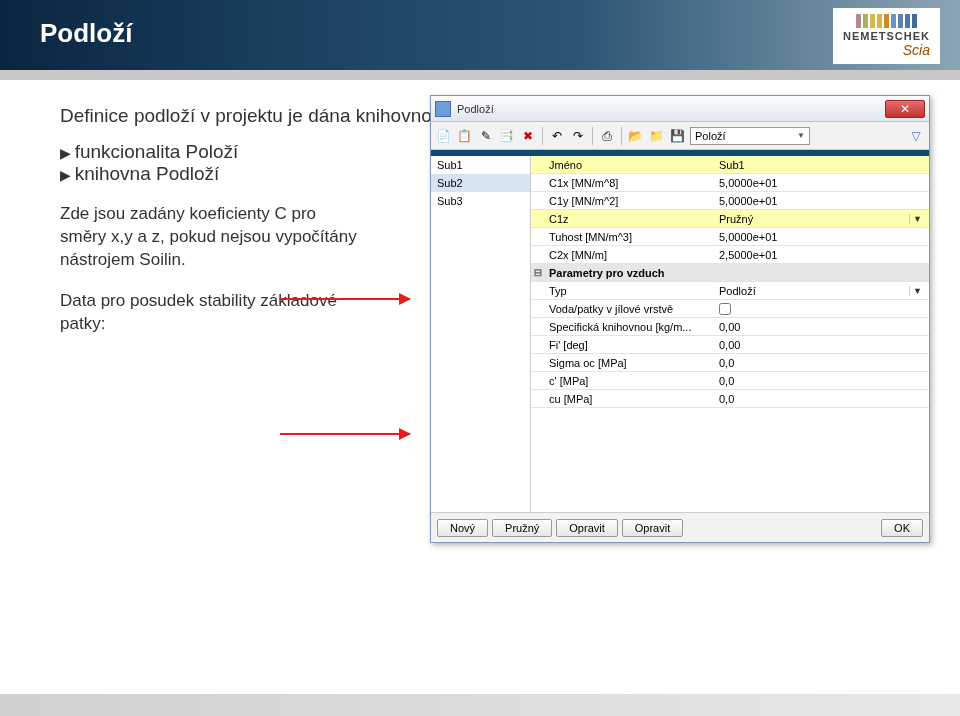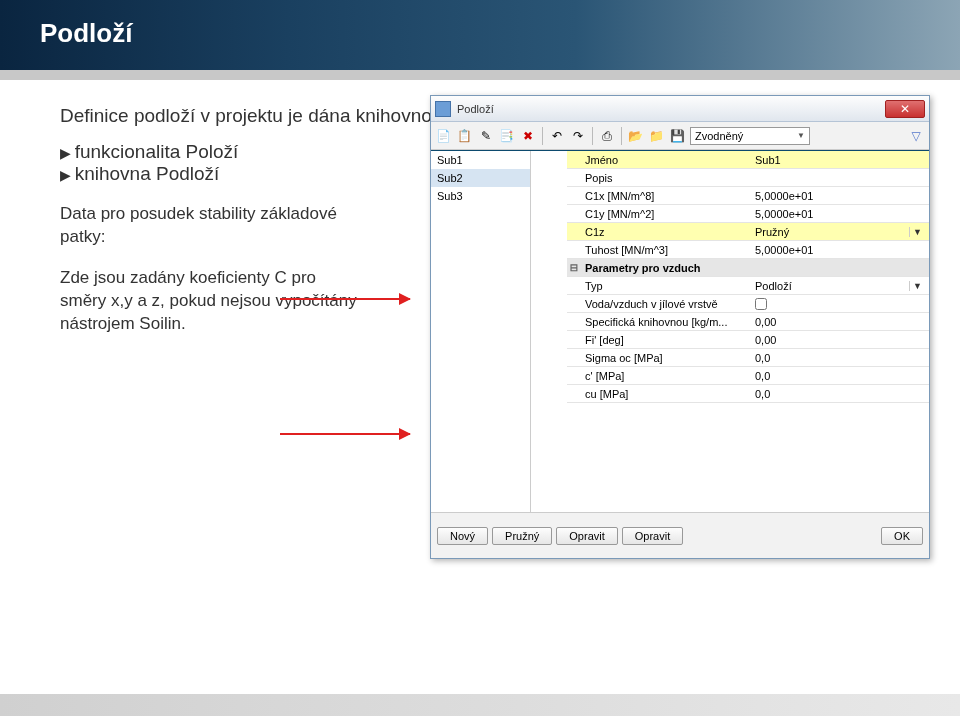--- a/index.html
+++ b/index.html
@@ -33,57 +33,72 @@
 .dlg-close { width: 40px; height: 18px; background: linear-gradient(#e07070, #c83030); color: #fff; text-align: center; line-height: 16px; border: 1px solid #a02020; border-radius: 2px; font-size: 12px; cursor: pointer; }
 
 .toolbar { height: 28px; background: #f2f2f2; display: flex; align-items: center; padding: 0 4px; gap: 3px; border-bottom: 1px solid #ccc; }
 .tb-btn { width: 18px; height: 18px; border: 1px solid transparent; display: inline-flex; align-items: center; justify-content: center; font-size: 12px; cursor: pointer; }
 .tb-sep { width: 1px; height: 18px; background: #bbb; margin: 0 2px; }
 .tb-dd { border: 1px solid #999; background: #fff; height: 18px; padding: 0 4px; display: inline-flex; align-items: center; min-width: 120px; justify-content: space-between; font-size: 11px; }
 .tb-dd .arr { font-size: 8px; color: #555; }
 .tb-spacer { flex: 1; }
 .funnel { color: #5577cc; }
 
-.dlg-body { display: flex; height: 362px; background: #fff; border-top: 1px solid #0c4a6e; }
+.dlg-body { display: flex; height: 362px; background: #fff; border-top: 6px solid #0c4a6e; }
 .list-pane { width: 100px; background: #fff; border-right: 1px solid #ccc; }
 .list-item { padding: 3px 6px; cursor: pointer; }
 .list-item.sel { background: #d6e4f2; }
 
 .prop-pane { flex: 1; overflow: hidden; }
-.prop-row { display: flex; height: 18px; align-items: center; border-bottom: 1px solid #e4e4e4; margin-left: 36px; }
+.prop-row { display: flex; height: 18px; align-items: center; border-bottom: 1px solid #e4e4e4; }
 .prop-row.hl { background: #ffffb0; }
 .prop-row.group { background: #e6e6e6; font-weight: bold; }
 .prop-row .exp { width: 14px; text-align: center; color: #666; font-size: 10px; }
 .prop-row .lbl { width: 170px; padding-left: 4px; overflow: hidden; white-space: nowrap; text-overflow: ellipsis; }
 .prop-row .val { flex: 1; padding-left: 4px; display: flex; align-items: center; }
 .prop-row .val input[type=checkbox] { width: 12px; height: 12px; }
 .prop-row .dd-arr { width: 16px; text-align: center; color: #333; font-size: 9px; margin-right: 4px; border-left: 1px solid #ccc; cursor: pointer; }
 
-.dlg-foot { height: 46px; background: #f2f2f2; border-top: 1px solid #ccc; display: flex; align-items: center; padding: 0 6px; gap: 4px; }
+.dlg-foot { height: 30px; background: #f2f2f2; border-top: 1px solid #ccc; display: flex; align-items: center; padding: 0 6px; gap: 4px; }
 .btn { background: linear-gradient(#fdfdfd, #e6e6e6); border: 1px solid #999; border-radius: 2px; padding: 2px 12px; font-size: 11px; cursor: pointer; }
 .foot-spacer { flex: 1; }
 
 .footer-strip { position: absolute; bottom: 0; left: 0; right: 0; height: 22px; background: linear-gradient(to right, #d0d0d0, #e8e8e8); }
 </style>
 </head>
 <body>
 
 <div class="page-header">
   <div class="page-title">Podloží</div>
+  <div class="logo">
+    <div class="logo-bars">
+      <span style="background:#b88"></span>
+        <span style="background:#a8b060"></span>
+        <span style="background:#d8b848"></span>
+        <span style="background:#e0b040"></span>
+        <span style="background:#d08830"></span>
+        <span style="background:#7090c0"></span>
+        <span style="background:#6080b0"></span>
+        <span style="background:#5078a8"></span>
+        <span style="background:#486898"></span>
+    </div>
+    <div class="logo-text">NEMETSCHEK</div>
+    <div class="logo-sub">Scia</div>
+  </div>
 </div>
 <div class="gray-strip"></div>
 
 <div class="content">
   <div class="intro">Definice podloží v projektu je dána knihovnou:</div>
   <div class="bullets">
     <div>funkcionalita Položí</div>
     <div>knihovna Podloží</div>
   </div>
+  <div class="para">Zde jsou zadány koeficienty C pro směry x,y a z, pokud nejsou vypočítány nástrojem Soilin.</div>
   <div class="para">Data pro posudek stability základové patky:</div>
-  <div class="para">Zde jsou zadány koeficienty C pro směry x,y a z, pokud nejsou vypočítány nástrojem Soilin.</div>
 
   <div class="arrow arrow1"></div>
   <div class="arrow arrow2"></div>
 </div>
 
 <div class="dialog">
   <div class="dlg-title">
     <div class="dlg-ico"></div>
     <div class="dlg-title-text">Podloží</div>
     <div class="dlg-close">✕</div>
@@ -97,81 +112,81 @@
     <span class="tb-sep"></span>
     <span class="tb-btn">↶</span>
     <span class="tb-btn">↷</span>
     <span class="tb-sep"></span>
     <span class="tb-btn">⎙</span>
     <span class="tb-sep"></span>
     <span class="tb-btn">📂</span>
     <span class="tb-btn">📁</span>
     <span class="tb-btn">💾</span>
     <span class="tb-dd">
-        <span>Zvodněný</span>
+        <span>Položí</span>
         <span class="arr">▼</span>
       </span>
     <span class="tb-spacer"></span>
     <span class="tb-btn funnel">▽</span>
   </div>
   <div class="dlg-body">
     <div class="list-pane">
       <div class="list-item">Sub1</div>
       <div class="list-item sel">Sub2</div>
       <div class="list-item">Sub3</div>
     </div>
     <div class="prop-pane">
       <div id="rows1">
           <div class="prop-row hl">
             <span class="exp"></span>
             <span class="lbl">Jméno</span>
             <span class="val">Sub1</span>
           </div>
           <div class="prop-row">
             <span class="exp"></span>
-            <span class="lbl">Popis</span>
-            <span class="val"></span>
-          </div>
-          <div class="prop-row">
-            <span class="exp"></span>
             <span class="lbl">C1x [MN/m^8]</span>
             <span class="val">5,0000e+01</span>
           </div>
           <div class="prop-row">
             <span class="exp"></span>
             <span class="lbl">C1y [MN/m^2]</span>
             <span class="val">5,0000e+01</span>
           </div>
           <div class="prop-row hl">
             <span class="exp"></span>
             <span class="lbl">C1z</span>
             <span class="val">Pružný</span>
             <span class="dd-arr">▼</span>
           </div>
           <div class="prop-row">
             <span class="exp"></span>
             <span class="lbl">Tuhost [MN/m^3]</span>
             <span class="val">5,0000e+01</span>
+          </div>
+          <div class="prop-row">
+            <span class="exp"></span>
+            <span class="lbl">C2x [MN/m]</span>
+            <span class="val">2,5000e+01</span>
           </div>
         </div>
       <div class="prop-row group">
           <span class="exp">⊟</span>
           <span class="lbl">Parametry pro vzduch</span>
           <span class="val"></span>
         </div>
       <div id="rows2">
           <div class="prop-row">
             <span class="exp"></span>
             <span class="lbl">Typ</span>
             <span class="val">Podloží</span>
             <span class="dd-arr">▼</span>
           </div>
           <div class="prop-row">
             <span class="exp"></span>
-            <span class="lbl">Voda/vzduch v jílové vrstvě</span>
+            <span class="lbl">Voda/patky v jílové vrstvě</span>
             <span class="val">
               <input type="checkbox" style="">
             </span>
           </div>
           <div class="prop-row">
             <span class="exp"></span>
             <span class="lbl">Specifická knihovnou [kg/m...</span>
             <span class="val">0,00</span>
           </div>
           <div class="prop-row">

